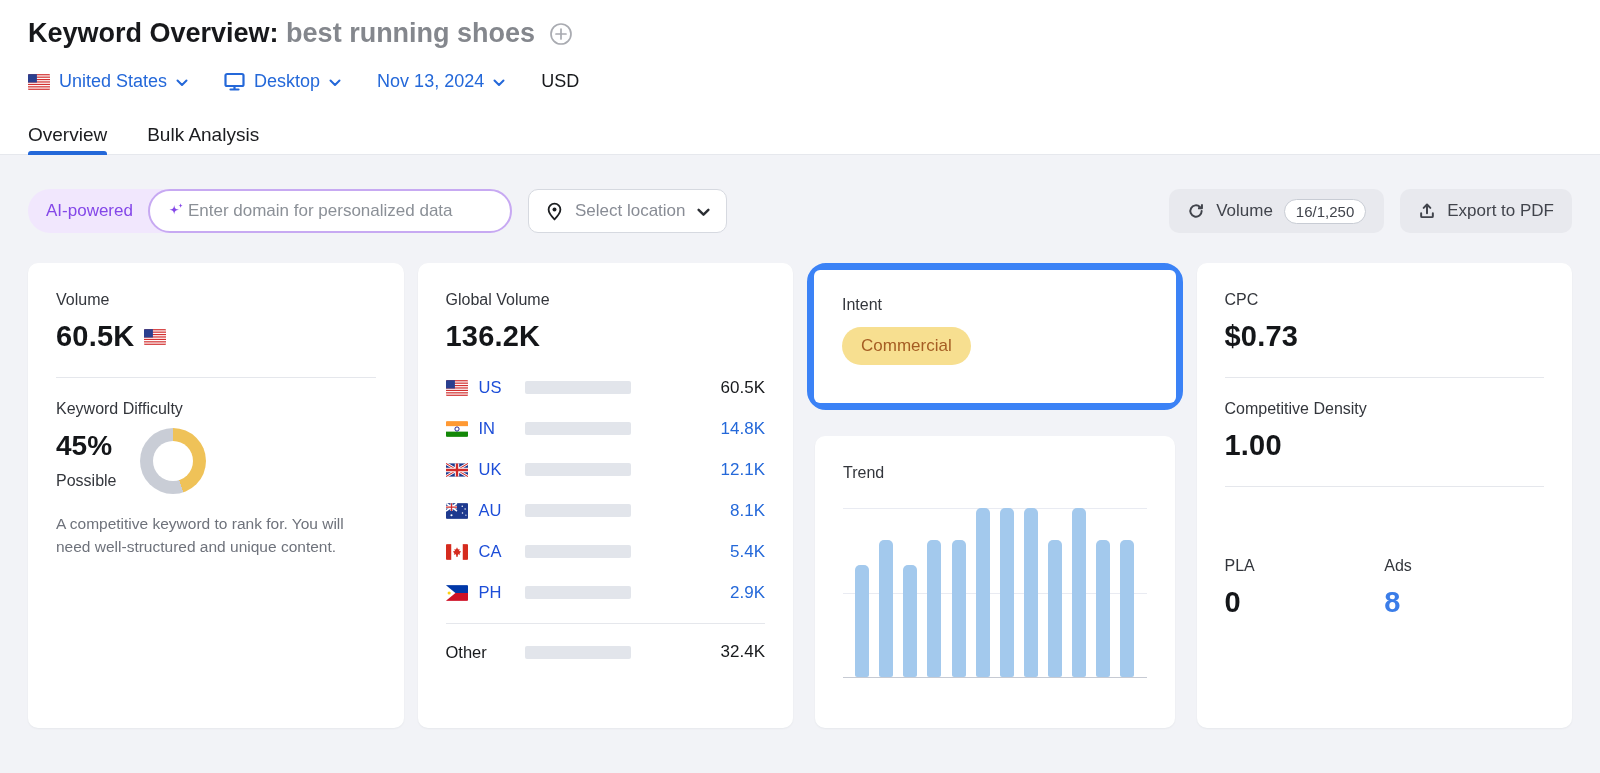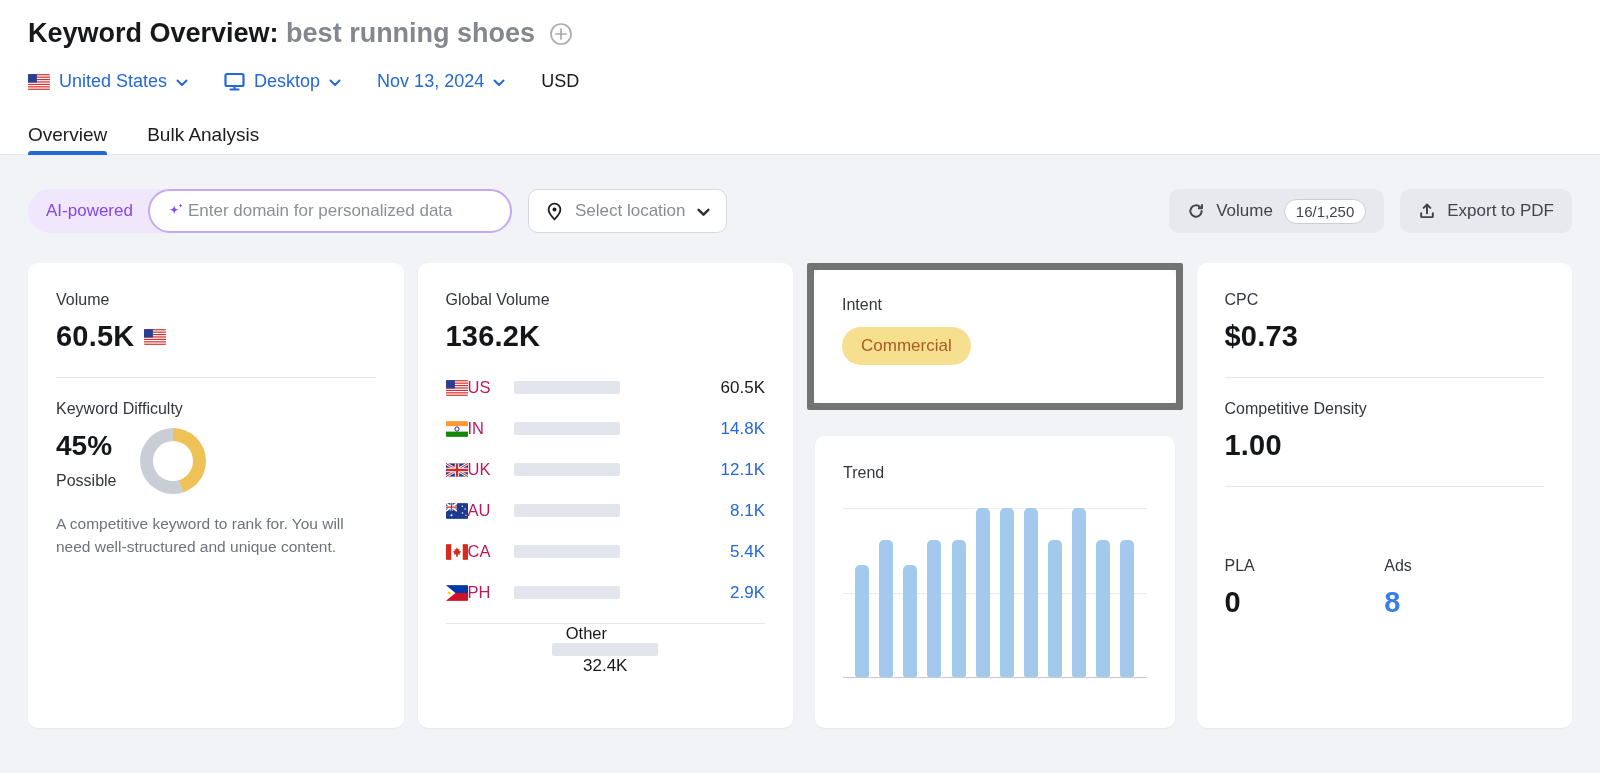--- a/index.html
+++ b/index.html
@@ -54,32 +54,32 @@
   .vol-value-row { display:flex; align-items:center; gap:10px; }
   .kd-row { display:flex; gap:24px; align-items:flex-start; margin-top:4px; }
   .kd-big { font-size:28px; font-weight:700; color:#141619; margin-top:8px; }
   .kd-level { font-size:16px; color:#33363c; margin-top:10px; }
   .donut { width:66px; height:66px; border-radius:50%; position:relative; margin-top:6px; }
   .donut::after { content:""; position:absolute; inset:13px; background:#fff; border-radius:50%; }
   .kd-desc { margin-top:18px; font-size:15.5px; color:#6e727b; line-height:1.5; max-width:300px; }
   
   .geo { margin-top:14px; }
   .geo-row { display:flex; align-items:center; height:41px; }
-  .geo-row.other { border-top:1px solid #e5e7ec; margin-top:10px; height:49px;flex-direction:column; }
+  .geo-row.other { border-top:1px solid #e5e7ec; margin-top:10px; padding-top:8px; height:49px; }
   .flag { width:22px; height:16px; display:inline-flex; flex:none; border-radius:1px; overflow:hidden; }
-  .geo-code { width:46px; font-size:16.5px; color:#be185d; cursor:pointer; }
+  .geo-code { width:46px; margin-left:11px; font-size:16.5px; color:#1d4ed8; cursor:pointer; }
   .geo-code.dark { color:#17191c; cursor:default; width:79px; margin-left:0; }
   .geo-track { width:106px; height:13px; background:#e2e5eb; border-radius:2px; overflow:hidden; flex:none; }
   .geo-fill { height:100%; border-radius:2px; background:#5aadf2; }
   .geo-fill.us { background:#2d6fde; }
   .geo-val { flex:1; text-align:right; font-size:17px; color:#2468d9; cursor:pointer; }
   .geo-val.dark { color:#17191c; cursor:default; }
   
   .col3 { display:flex; flex-direction:column; }
-  .intent-ring { border:7px solid #737373; border-radius:2px; }
+  .intent-ring { border:7px solid #3b82f6; border-radius:19px; }
   .intent-card { border-radius:6px; box-shadow:none; height:133px; padding:26px 28px; }
   .intent-badge { display:inline-block; margin-top:13px; background:#f7df90; color:#a55d23;
     font-size:17px; padding:9px 19px; border-radius:999px; }
   .trend-card { margin:26px 8px 0; flex:1; }
   .chart { margin-top:26px; position:relative; height:170px; }
   .gridline { position:absolute; left:0; right:0; height:1px; background:#e9ebf2; }
   .gridline.mid { top:50%; }
   .baseline { position:absolute; left:0; right:0; bottom:0; height:1px; background:#c6cad3; }
   .trend-bars { position:absolute; left:12px; right:12px; top:0; bottom:1px;
     display:flex; align-items:flex-end; justify-content:space-between; }

